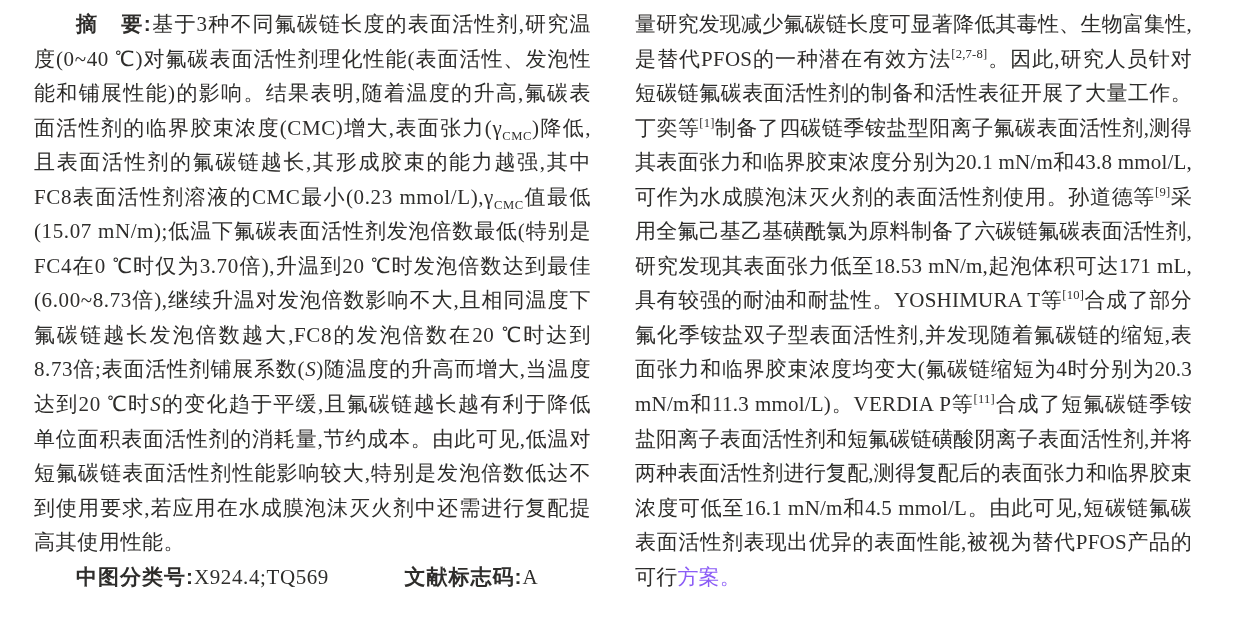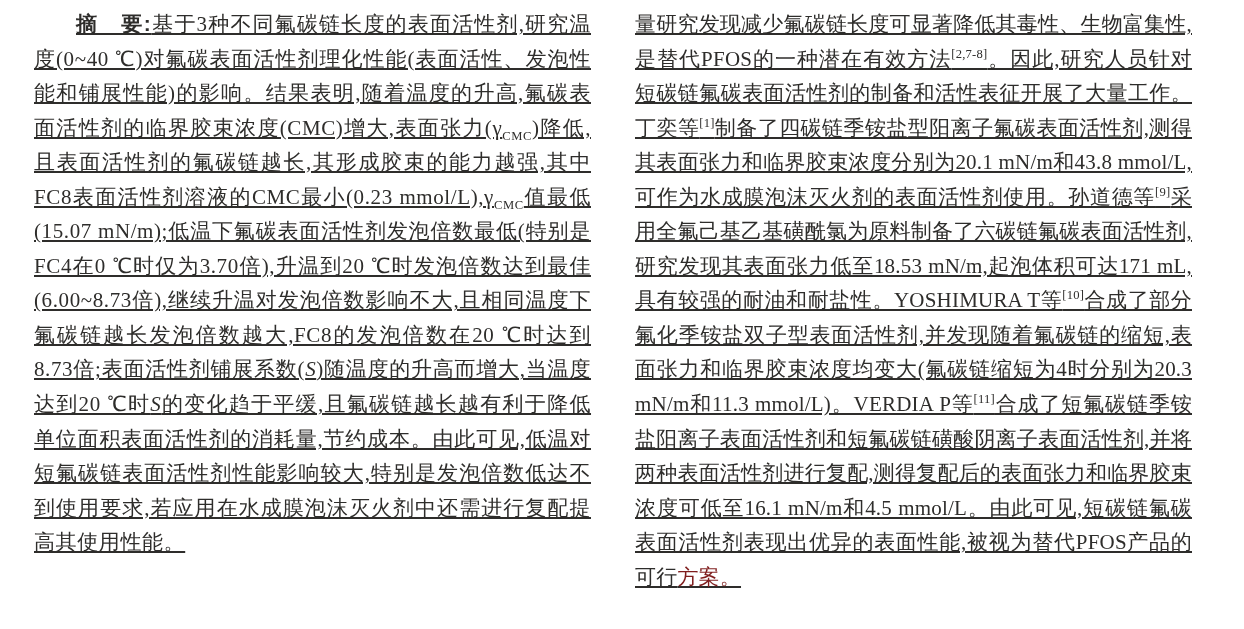--- a/index.html
+++ b/index.html
@@ -15,21 +15,20 @@
     font-family: "Liberation Serif", serif;
   }
   .page {
     box-sizing: border-box;
     width: 1204px;
     height: 629px;
     padding: 7px 12px 4px 34px;
     display: flex;
     gap: 44px;
     background: #ffffff;
-    text-decoration: underline;
   }
   .col {
     width: 578px;
     box-sizing: border-box;
   }
   .para {
     margin: 0;
     font-size: 21px;
     line-height: 34.55px;
     text-align: justify;
@@ -43,34 +42,35 @@
     font-weight: 700;
     letter-spacing: 1px;
   }
   sup, sub {
     font-size: 0.6em;
     line-height: 0;
   }
   sup { vertical-align: super; }
   sub { vertical-align: sub; }
   i { font-style: italic; }
-  .seg-faded { color: #7f1d1d; }
+  .seg-faded { color: #8b5cf6; }
   .spacer {
     display: inline-block;
     width: 3.6em;
   }
 </style>
 </head>
 <body>
 
 <div class="page">
 
   <div class="col col-left">
     <p class="para indent"><span class="label">摘　要:</span><span><span>基于3种不同氟碳链长度的表面活性剂,研究温度(0~40 ℃)对氟碳表面活性剂理化性能(表面活性、发泡性能和铺展性能)的影响。结果表明,随着温度的升高,氟碳表面活性剂的临界胶束浓度(CMC)增大,表面张力(γ</span><sub>CMC</sub><span>)降低,且表面活性剂的氟碳链越长,其形成胶束的能力越强,其中FC8表面活性剂溶液的CMC最小(0.23 mmol/L),γ</span><sub>CMC</sub><span>值最低(15.07 mN/m);低温下氟碳表面活性剂发泡倍数最低(特别是FC4在0 ℃时仅为3.70倍),升温到20 ℃时发泡倍数达到最佳(6.00~8.73倍),继续升温对发泡倍数影响不大,且相同温度下氟碳链越长发泡倍数越大,FC8的发泡倍数在20 ℃时达到8.73倍;表面活性剂铺展系数(</span><i>S</i><span>)随温度的升高而增大,当温度达到20 ℃时</span><i>S</i><span>的变化趋于平缓,且氟碳链越长越有利于降低单位面积表面活性剂的消耗量,节约成本。由此可见,低温对短氟碳链表面活性剂性能影响较大,特别是发泡倍数低达不到使用要求,若应用在水成膜泡沫灭火剂中还需进行复配提高其使用性能。</span></span></p>
 
 
+    <p class="para indent"><span class="label">中图分类号:</span><span>X924.4;TQ569</span><span class="spacer"></span><span class="label">文献标志码:</span><span>A</span></p>
   </div>
 
   <div class="col col-right">
     <p class="para"><span>量研究发现减少氟碳链长度可显著降低其毒性、生物富集性,是替代PFOS的一种潜在有效方法</span><sup>[2,7-8]</sup><span>。因此,研究人员针对短碳链氟碳表面活性剂的制备和活性表征开展了大量工作。丁奕等</span><sup>[1]</sup><span>制备了四碳链季铵盐型阳离子氟碳表面活性剂,测得其表面张力和临界胶束浓度分别为20.1 mN/m和43.8 mmol/L,可作为水成膜泡沫灭火剂的表面活性剂使用。孙道德等</span><sup>[9]</sup><span>采用全氟己基乙基磺酰氯为原料制备了六碳链氟碳表面活性剂,研究发现其表面张力低至18.53 mN/m,起泡体积可达171 mL,具有较强的耐油和耐盐性。YOSHIMURA T等</span><sup>[10]</sup><span>合成了部分氟化季铵盐双子型表面活性剂,并发现随着氟碳链的缩短,表面张力和临界胶束浓度均变大(氟碳链缩短为4时分别为20.3 mN/m和11.3 mmol/L)。VERDIA P等</span><sup>[11]</sup><span>合成了短氟碳链季铵盐阳离子表面活性剂和短氟碳链磺酸阴离子表面活性剂,并将两种表面活性剂进行复配,测得复配后的表面张力和临界胶束浓度可低至16.1 mN/m和4.5 mmol/L。由此可见,短碳链氟碳表面活性剂表现出优异的表面性能,被视为替代PFOS产品的可行</span><span class="seg-faded">方案。</span></p>
   </div>
 
 </div>
 
 </body></html>

